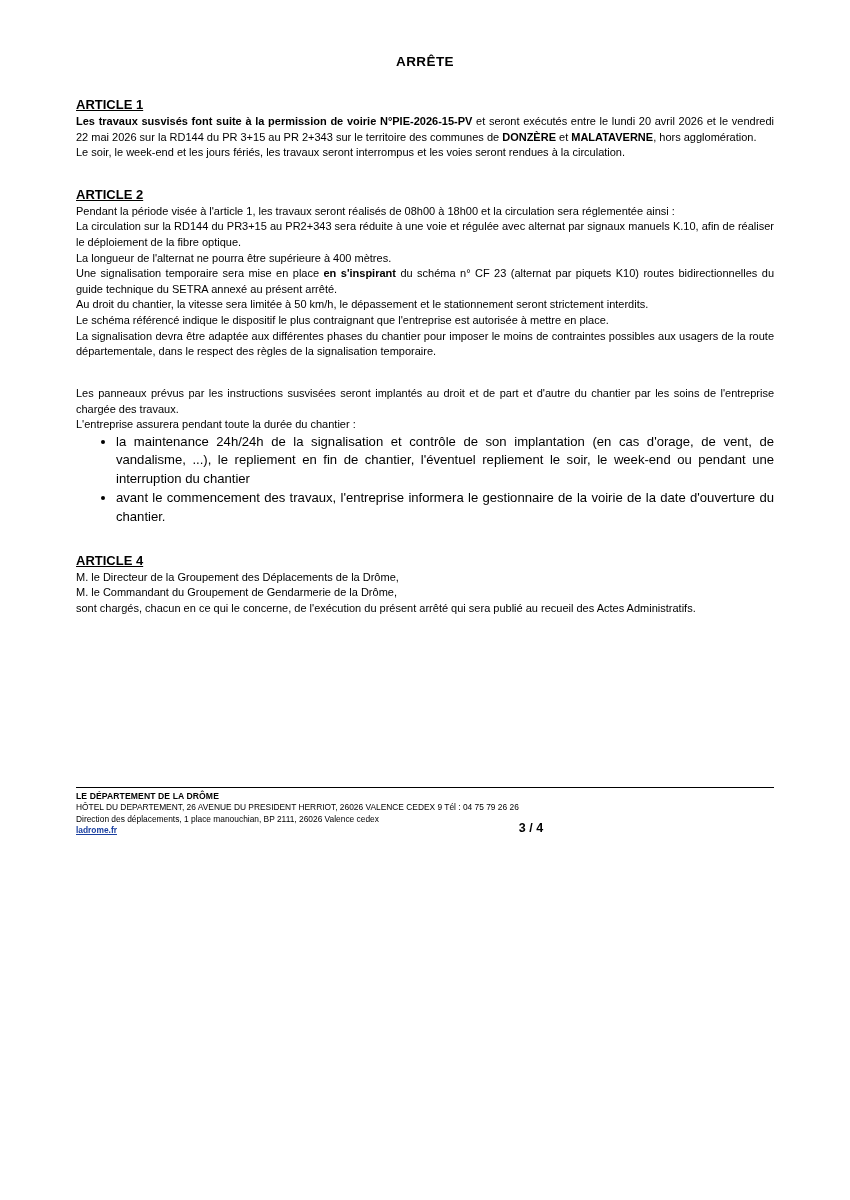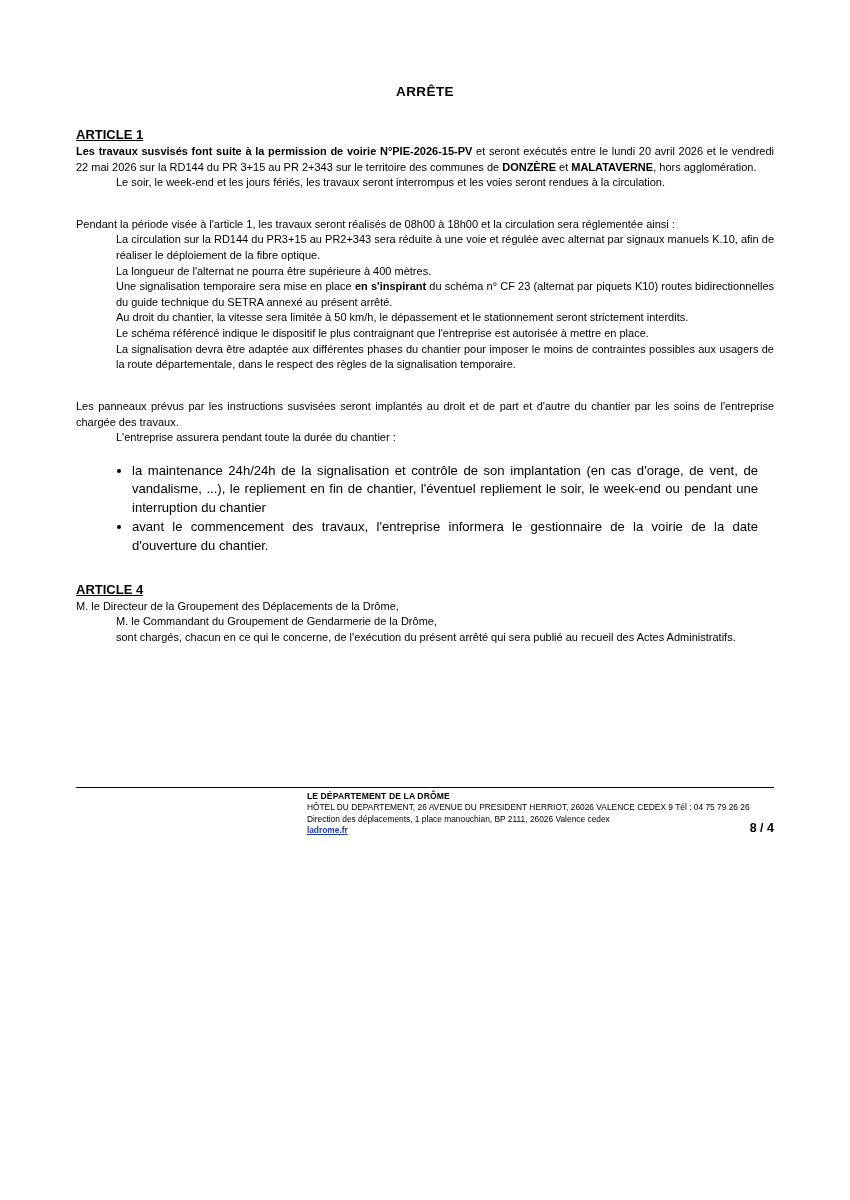--- a/index.html
+++ b/index.html
@@ -14,21 +14,21 @@
     color: #000000;
     position: relative;
     overflow: hidden;
   }
   .page {
     position: absolute;
     left: 0; top: 0;
     width: 850px;
     height: 872px;
     box-sizing: border-box;
-    padding: 74px 76px 0 76px;
+    padding: 44px 76px 0 76px;
   }
   .doc-title {
     text-align: center;
     font-weight: bold;
     font-size: 13.5px;
     letter-spacing: 0.4px;
     margin: 10px 0 0 0;
   }
   .article {
     margin-top: 26px;
@@ -43,25 +43,24 @@
     margin-bottom: 2px;
   }
   p.body-text {
     margin: 0;
     font-size: 11px;
     line-height: 1.42;
     text-align: justify;
   }
   p.body-text + p.body-text {
     margin-top: 0px;
-    margin-left: 40px;
   }
   .b { font-weight: bold; }
   ul.bullets {
-    margin: 16px;
+    margin: 0;
     padding-left: 40px;
     font-size: 13.1px;
     line-height: 1.42;
   }
   ul.bullets li {
     text-align: justify;
     margin-bottom: 1px;
   }
   .footer {
     position: absolute;
@@ -69,21 +68,21 @@
     right: 76px;
     bottom: 36px;
   }
   .footer-rule {
     border-top: 1.6px solid #000;
     margin-bottom: 3px;
   }
   .footer-inner {
     display: flex;
     align-items: flex-end;
-    justify-content: flex-end;
+    justify-content: flex-start;
   }
   .footer-left {
     font-size: 8.4px;
     line-height: 1.33;
   }
   .footer-org {
     font-weight: bold;
     font-size: 8.6px;
     letter-spacing: 0.1px;
   }
@@ -106,20 +105,21 @@
 
   <div class="doc-title">ARRÊTE</div>
 
   <div id="articles-container">
       <div class="article">
         <div class="article-head">ARTICLE 1</div>
         <p class="body-text"><span class="b">Les travaux susvisés font suite à la permission de voirie N°PIE-2026-15-PV</span><span> et seront exécutés entre le lundi 20 avril 2026 et le vendredi 22 mai 2026 sur la RD144 du PR 3+15 au PR 2+343 sur le territoire des communes de </span><span class="b">DONZÈRE</span><span> et </span><span class="b">MALATAVERNE</span><span>, hors agglomération.</span></p>
         <p class="body-text"><span>Le soir, le week-end et les jours fériés, les travaux seront interrompus et les voies seront rendues à la circulation.</span></p>
       </div>
       <div class="article">
+        <div class="article-head">ARTICLE 2</div>
         <p class="body-text"><span>Pendant la période visée à l'article 1, les travaux seront réalisés de 08h00 à 18h00 et la circulation sera réglementée ainsi :</span></p>
         <p class="body-text"><span>La circulation sur la RD144 du PR3+15 au PR2+343 sera réduite à une voie et régulée avec alternat par signaux manuels K.10, afin de réaliser le déploiement de la fibre optique.</span></p>
         <p class="body-text"><span>La longueur de l'alternat ne pourra être supérieure à 400 mètres.</span></p>
         <p class="body-text"><span>Une signalisation temporaire sera mise en place </span><span class="b">en s'inspirant</span><span> du schéma n° CF 23 (alternat par piquets K10) routes bidirectionnelles du guide technique du SETRA annexé au présent arrêté.</span></p>
         <p class="body-text"><span>Au droit du chantier, la vitesse sera limitée à 50 km/h, le dépassement et le stationnement seront strictement interdits.</span></p>
         <p class="body-text"><span>Le schéma référencé indique le dispositif le plus contraignant que l'entreprise est autorisée à mettre en place.</span></p>
         <p class="body-text"><span>La signalisation devra être adaptée aux différentes phases du chantier pour imposer le moins de contraintes possibles aux usagers de la route départementale, dans le respect des règles de la signalisation temporaire.</span></p>
       </div>
       <div class="article">
         <p class="body-text"><span>Les panneaux prévus par les instructions susvisées seront implantés au droit et de part et d'autre du chantier par les soins de l'entreprise chargée des travaux.</span></p>
@@ -139,17 +139,17 @@
 
   <div class="footer">
     <div class="footer-rule"></div>
     <div class="footer-inner">
       <div class="footer-left">
         <div class="footer-org">LE DÉPARTEMENT DE LA DRÔME</div>
         <div>HÔTEL DU DEPARTEMENT, 26 AVENUE DU PRESIDENT HERRIOT, 26026 VALENCE CEDEX 9 Tél : 04 75 79 26 26</div>
         <div>Direction des déplacements, 1 place manouchian, BP 2111, 26026 Valence cedex</div>
         <a class="footer-link" href="#">ladrome.fr</a>
       </div>
-      <div class="footer-page">8 / 4</div>
+      <div class="footer-page">3 / 4</div>
     </div>
   </div>
 
 </div>
 
 </body></html>

